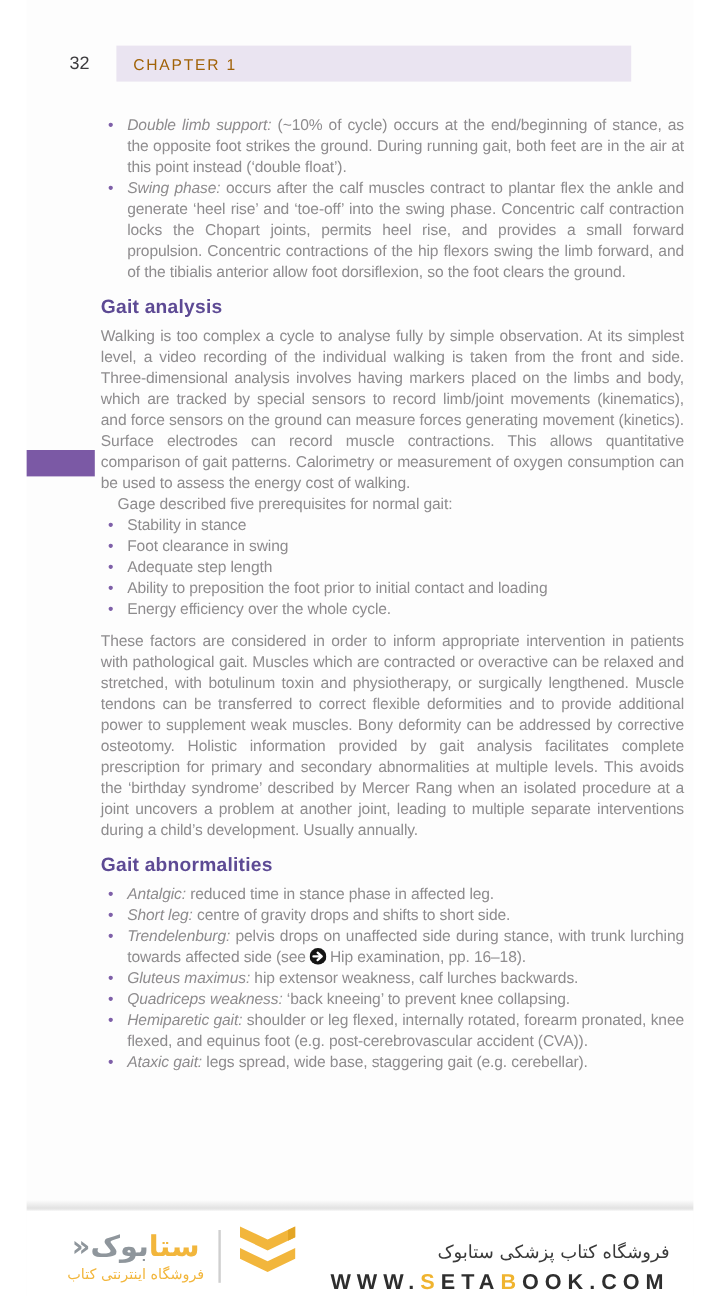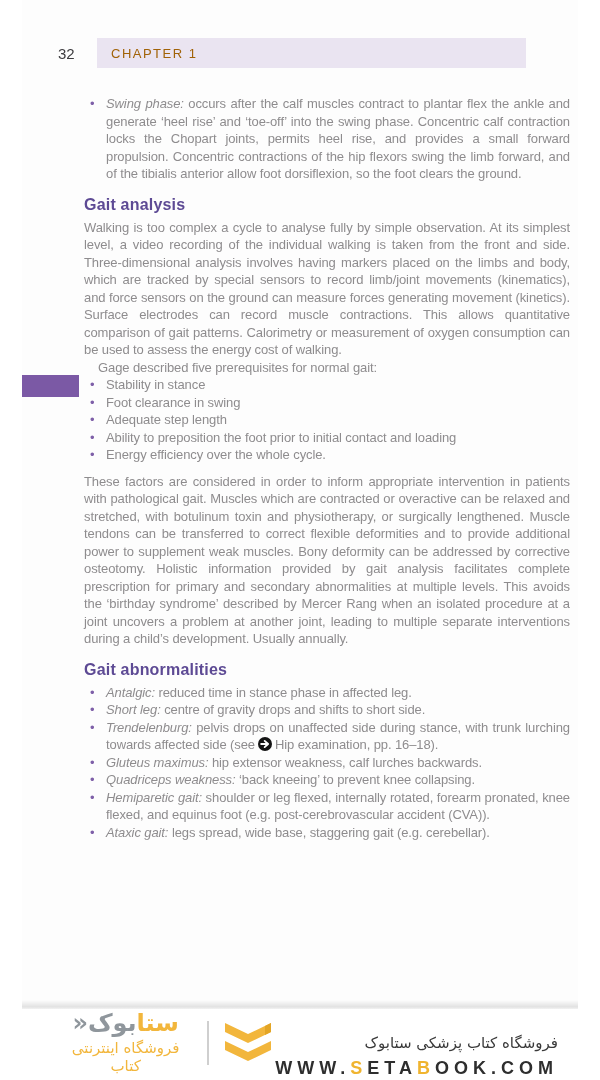--- a/index.html
+++ b/index.html
@@ -32,26 +32,26 @@
   h2.sec { font-size:16px; line-height:19px; font-weight:bold; color:#5d4a94;
            letter-spacing:0.2px; margin:12px 0 5px; }
   .indent { text-indent:14px; }
   .gap-top { margin-top:9px; }
   .xref { display:inline-block; width:14px; height:14px; vertical-align:-2px; margin:0 3px; }
   
   .page-shadow { position:absolute; left:0; right:0; top:1000px; height:9px;
                  background:linear-gradient(#fdfdfd, #e2e2e2 75%, #f2f2f2); }
   .footer { position:absolute; left:0; right:0; top:1009px; bottom:0; background:#ffffff;
             display:flex; align-items:center; padding:2px 20px 6px 34px; }
-  .f-left { display:flex; align-items:center; gap:12px; }
+  .f-left { display:flex; align-items:flex-end; gap:12px; }
   .brand-block { text-align:center; }
   .brand-word { font-family:"DejaVu Sans",sans-serif; font-size:24px; font-weight:bold; line-height:26px; }
   .brand-word .gold { color:#f2b63c; }
   .brand-word .gray { color:#8f969c; }
-  .brand-tagline { font-family:"DejaVu Sans",sans-serif; font-size:15px; color:#f2b63c; margin-top:3px; }
+  .brand-tagline { font-family:"DejaVu Sans",sans-serif; font-size:12px; color:#f2b63c; margin-top:3px; }
   .v-divider { width:2px; height:44px; background:#cfcfcf; }
   .f-right { margin-left:auto; text-align:right;margin-top:27px; }
   .store-name { font-family:"DejaVu Sans",sans-serif; font-size:15px; color:#3a3a3a; margin-bottom:6px; }
   .website { font-size:18px; font-weight:bold; letter-spacing:5px; color:#2e2e2e; white-space:nowrap; }
   .website .gold { color:#f0b42f; }
 </style>
 </head>
 <body>
 
 <div class="page">
@@ -61,20 +61,21 @@
     <div class="chapter-bar">
       <span class="chapter-label">CHAPTER 1</span>
     </div>
   </div>
 
   <div class="side-tab"></div>
 
   <div class="main">
 
     <ul class="blist">
+      <li><em>Double limb support:</em><span> (~10% of cycle) occurs at the end/beginning of stance, as the opposite foot strikes the ground. During running gait, both feet are in the air at this point instead (‘double float’).</span></li>
       <li><em>Swing phase:</em><span> occurs after the calf muscles contract to plantar flex the ankle and generate ‘heel rise’ and ‘toe-off’ into the swing phase. Concentric calf contraction locks the Chopart joints, permits heel rise, and provides a small forward propulsion. Concentric contractions of the hip flexors swing the limb forward, and of the tibialis anterior allow foot dorsiflexion, so the foot clears the ground.</span></li>
     </ul>
 
     <h2 class="sec">Gait analysis</h2>
 
     <p>Walking is too complex a cycle to analyse fully by simple observation. At its simplest level, a video recording of the individual walking is taken from the front and side. Three-dimensional analysis involves having markers placed on the limbs and body, which are tracked by special sensors to record limb/joint movements (kinematics), and force sensors on the ground can measure forces generating movement (kinetics). Surface electrodes can record muscle contractions. This allows quantitative comparison of gait patterns. Calorimetry or measurement of oxygen consumption can be used to assess the energy cost of walking.</p>
 
     <p class="indent">Gage described five prerequisites for normal gait:</p>
 
     <ul class="blist">

